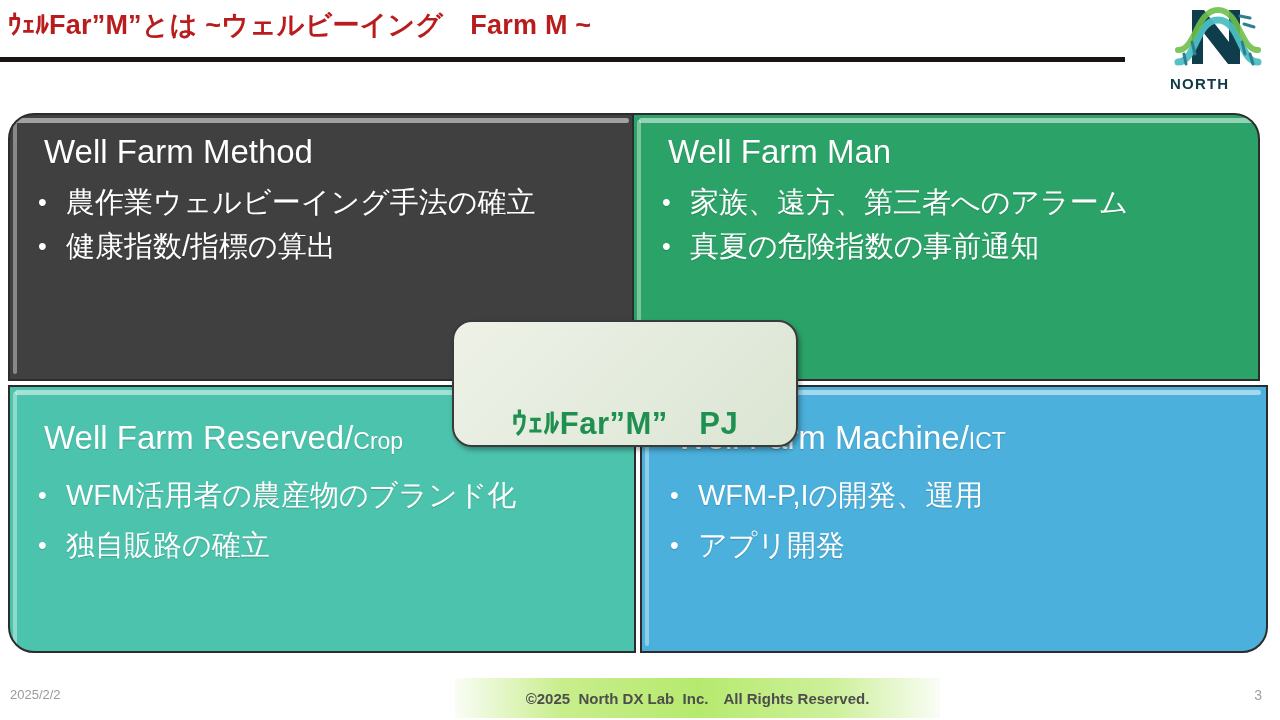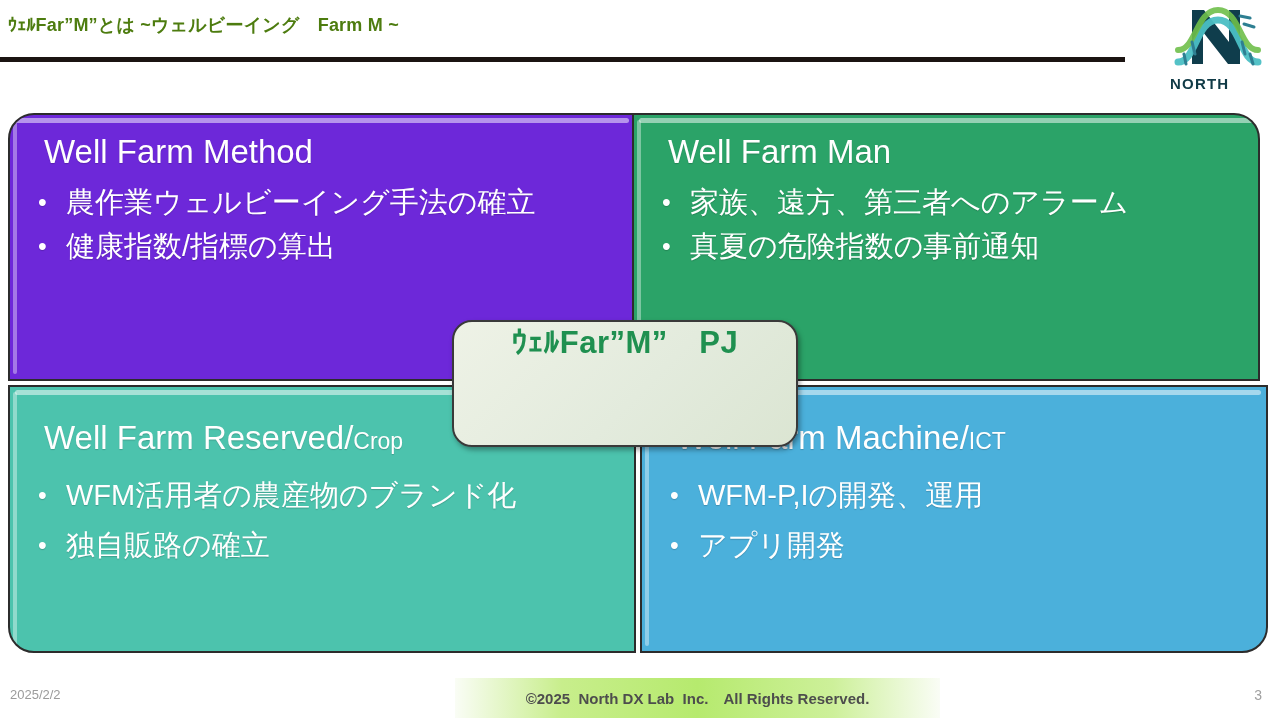--- a/index.html
+++ b/index.html
@@ -13,23 +13,23 @@
     position: relative;
     overflow: hidden;
     font-family: "Liberation Sans", "DejaVu Sans", sans-serif;
   }
 
   
   .slide-title {
     position: absolute;
     left: 8px;
     top: 6px;
-    font-size: 18px;
+    font-size: 27px;
     font-weight: bold;
-    color: #4d7c0f;
+    color: #b91c1c;
     letter-spacing: 0.2px;
     white-space: pre;
     line-height: 38px;
   }
   .title-rule {
     position: absolute;
     left: 0px;
     top: 57px;
     width: 1125px;
     height: 5px;
@@ -89,21 +89,21 @@
     position: absolute;
     left: 3px; top: 5px; bottom: 5px;
     width: 4px;
     background: rgba(255,255,255,0.38);
     border-radius: 3px;
     pointer-events: none;
   }
 
   #q-tl {
     left: 0; top: 0;
-    background: #6d28d9;
+    background: #404040;
     border-top-left-radius: 26px;
     box-shadow: inset 0 0 0 0 rgba(0,0,0,0);
   }
   #q-tr {
     left: 624px; top: 0;
     background: #2ba368;
     border-top-right-radius: 26px;
   }
   #q-bl {
     left: 0; top: 272px;
@@ -170,21 +170,21 @@
     left: 452px;
     top: 320px;
     width: 346px;
     height: 127px;
     box-sizing: border-box;
     border: 2px solid #3a3a3a;
     border-radius: 20px;
     background: linear-gradient(135deg, #eef2e6 0%, #e3ebdd 55%, #dbe5d2 100%);
     box-shadow: 2px 3px 5px rgba(0,0,0,0.35);
     display: flex;
-    align-items: flex-start;
+    align-items: flex-end;
     justify-content: center;
   }
   .center-box-label {
     font-size: 31px;
     font-weight: bold;
     color: #1f9050;
     white-space: pre;
     letter-spacing: 0.5px;
   }
 

